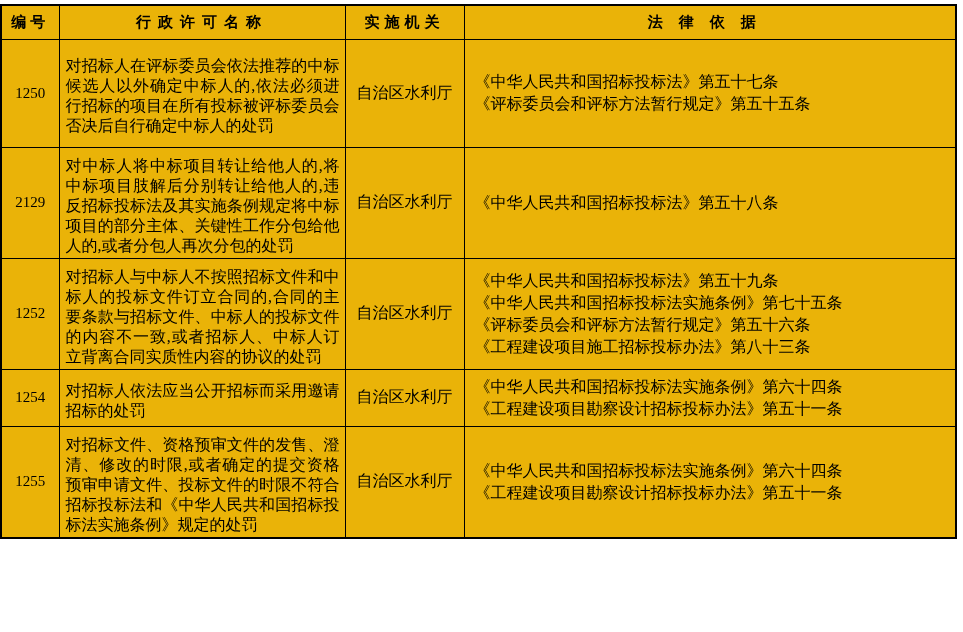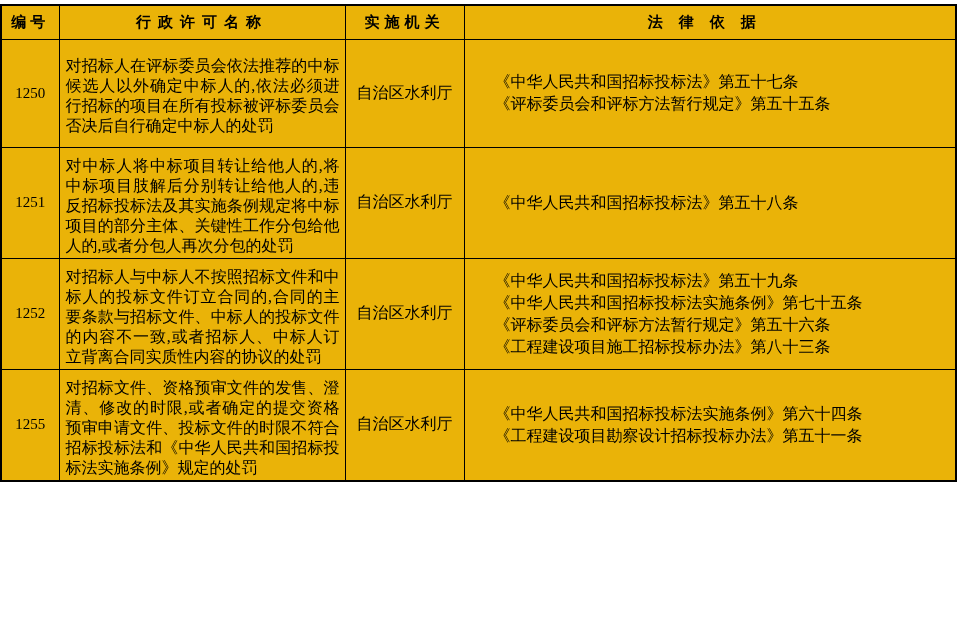--- a/index.html
+++ b/index.html
@@ -62,21 +62,21 @@
     font-size: 16px;
     text-align: center;
     padding: 4px 2px;
     white-space: nowrap;
   }
   td.col-legal {
     font-size: 16px;
     line-height: 22px;
     padding: 2px 8px 2px 10px;
   }
-  td.col-legal .legal-line { white-space: nowrap; margin-left: 20px; }
+  td.col-legal .legal-line { white-space: nowrap; }
   tbody tr:nth-child(1) { height: 108px; }
   tbody tr:nth-child(2) { height: 106px; }
   tbody tr:nth-child(3) { height: 110px; }
   tbody tr:nth-child(4) { height: 57px; }
   tbody tr:nth-child(5) { height: 65px; }
   tbody tr:nth-child(6) { height: 138px; }
 </style>
 </head>
 <body>
 
@@ -100,39 +100,48 @@
         <tr>
     <td class="col-id">1250</td>
     <td class="col-name">对招标人在评标委员会依法推荐的中标候选人以外确定中标人的,依法必须进行招标的项目在所有投标被评标委员会否决后自行确定中标人的处罚</td>
     <td class="col-agency">自治区水利厅</td>
     <td class="col-legal">
             <div class="legal-line">《中华人民共和国招标投标法》第五十七条</div>
             <div class="legal-line">《评标委员会和评标方法暂行规定》第五十五条</div>
           </td>
   </tr>
         <tr>
-    <td class="col-id">1251</td>
+    <td class="col-id">2129</td>
     <td class="col-name">对中标人将中标项目转让给他人的,将中标项目肢解后分别转让给他人的,违反招标投标法及其实施条例规定将中标项目的部分主体、关键性工作分包给他人的,或者分包人再次分包的处罚</td>
     <td class="col-agency">自治区水利厅</td>
     <td class="col-legal">
             <div class="legal-line">《中华人民共和国招标投标法》第五十八条</div>
           </td>
   </tr>
         <tr>
     <td class="col-id">1252</td>
     <td class="col-name">对招标人与中标人不按照招标文件和中标人的投标文件订立合同的,合同的主要条款与招标文件、中标人的投标文件的内容不一致,或者招标人、中标人订立背离合同实质性内容的协议的处罚</td>
     <td class="col-agency">自治区水利厅</td>
     <td class="col-legal">
             <div class="legal-line">《中华人民共和国招标投标法》第五十九条</div>
             <div class="legal-line">《中华人民共和国招标投标法实施条例》第七十五条</div>
             <div class="legal-line">《评标委员会和评标方法暂行规定》第五十六条</div>
             <div class="legal-line">《工程建设项目施工招标投标办法》第八十三条</div>
           </td>
   </tr>
         <tr>
+    <td class="col-id">1254</td>
+    <td class="col-name">对招标人依法应当公开招标而采用邀请招标的处罚</td>
+    <td class="col-agency">自治区水利厅</td>
+    <td class="col-legal">
+            <div class="legal-line">《中华人民共和国招标投标法实施条例》第六十四条</div>
+            <div class="legal-line">《工程建设项目勘察设计招标投标办法》第五十一条</div>
+          </td>
+  </tr>
+        <tr>
     <td class="col-id">1255</td>
     <td class="col-name">对招标文件、资格预审文件的发售、澄清、修改的时限,或者确定的提交资格预审申请文件、投标文件的时限不符合招标投标法和《中华人民共和国招标投标法实施条例》规定的处罚</td>
     <td class="col-agency">自治区水利厅</td>
     <td class="col-legal">
             <div class="legal-line">《中华人民共和国招标投标法实施条例》第六十四条</div>
             <div class="legal-line">《工程建设项目勘察设计招标投标办法》第五十一条</div>
           </td>
   </tr>
       </tbody>
   </table>

